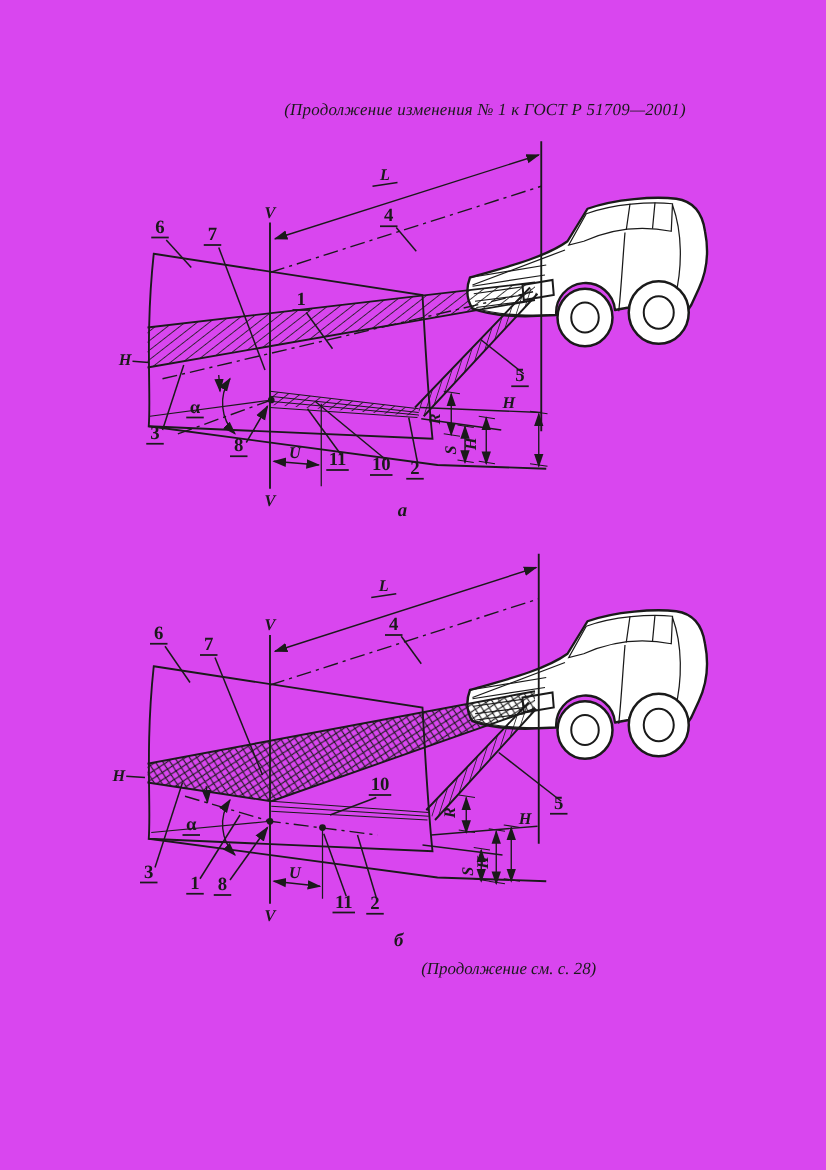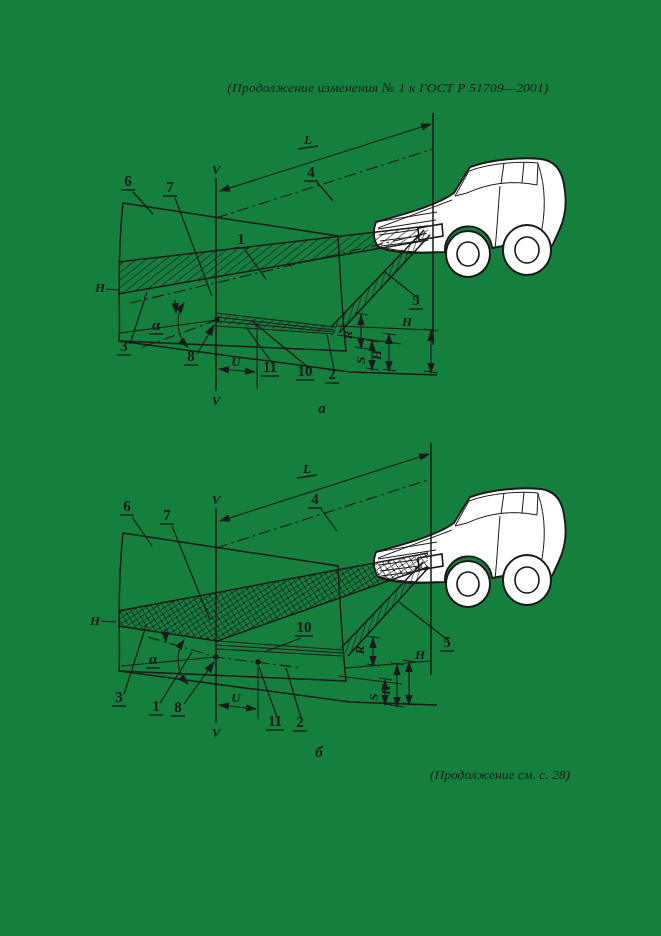--- a/index.html
+++ b/index.html
@@ -1,20 +1,20 @@
 <!DOCTYPE html>
 <html><head>
 <meta charset="utf-8">
 <style>
   html,body{margin:0;padding:0;background:#e8e8e8;}
-  .page{position:relative;width:661px;height:936px;margin:0 auto;background:#15803d;overflow:hidden;
+  .page{position:relative;width:661px;height:936px;margin:0 auto;background:#d946ef;overflow:hidden;
         font-family:"Liberation Serif", serif;color:#1a1a1a;}
   .hdr{position:absolute;top:80px;left:158px;width:460px;text-align:center;
        font-style:italic;font-size:13.5px;letter-spacing:.2px;}
-  .ftr{position:absolute;top:767px;left:368px;width:202px;text-align:right;
+  .ftr{position:absolute;top:767px;left:337px;width:202px;
        font-style:italic;font-size:13.5px;}
   svg{position:absolute;top:0;left:0;}
   svg text{font-family:"Liberation Serif", serif;fill:#1a1a1a;}
   .num{font-size:15px;font-weight:700;}
   .it{font-size:13px;font-style:italic;font-weight:700;}
   .cap{font-size:15px;font-style:italic;font-weight:700;}
   .ln{stroke:#1a1a1a;fill:none;stroke-width:1.5;}
   .thin{stroke:#1a1a1a;fill:none;stroke-width:1;}
   .dd{stroke:#1a1a1a;fill:none;stroke-width:1.1;stroke-dasharray:12 4 2.5 4;}
   .ldr{stroke:#1a1a1a;fill:none;stroke-width:1.2;}

